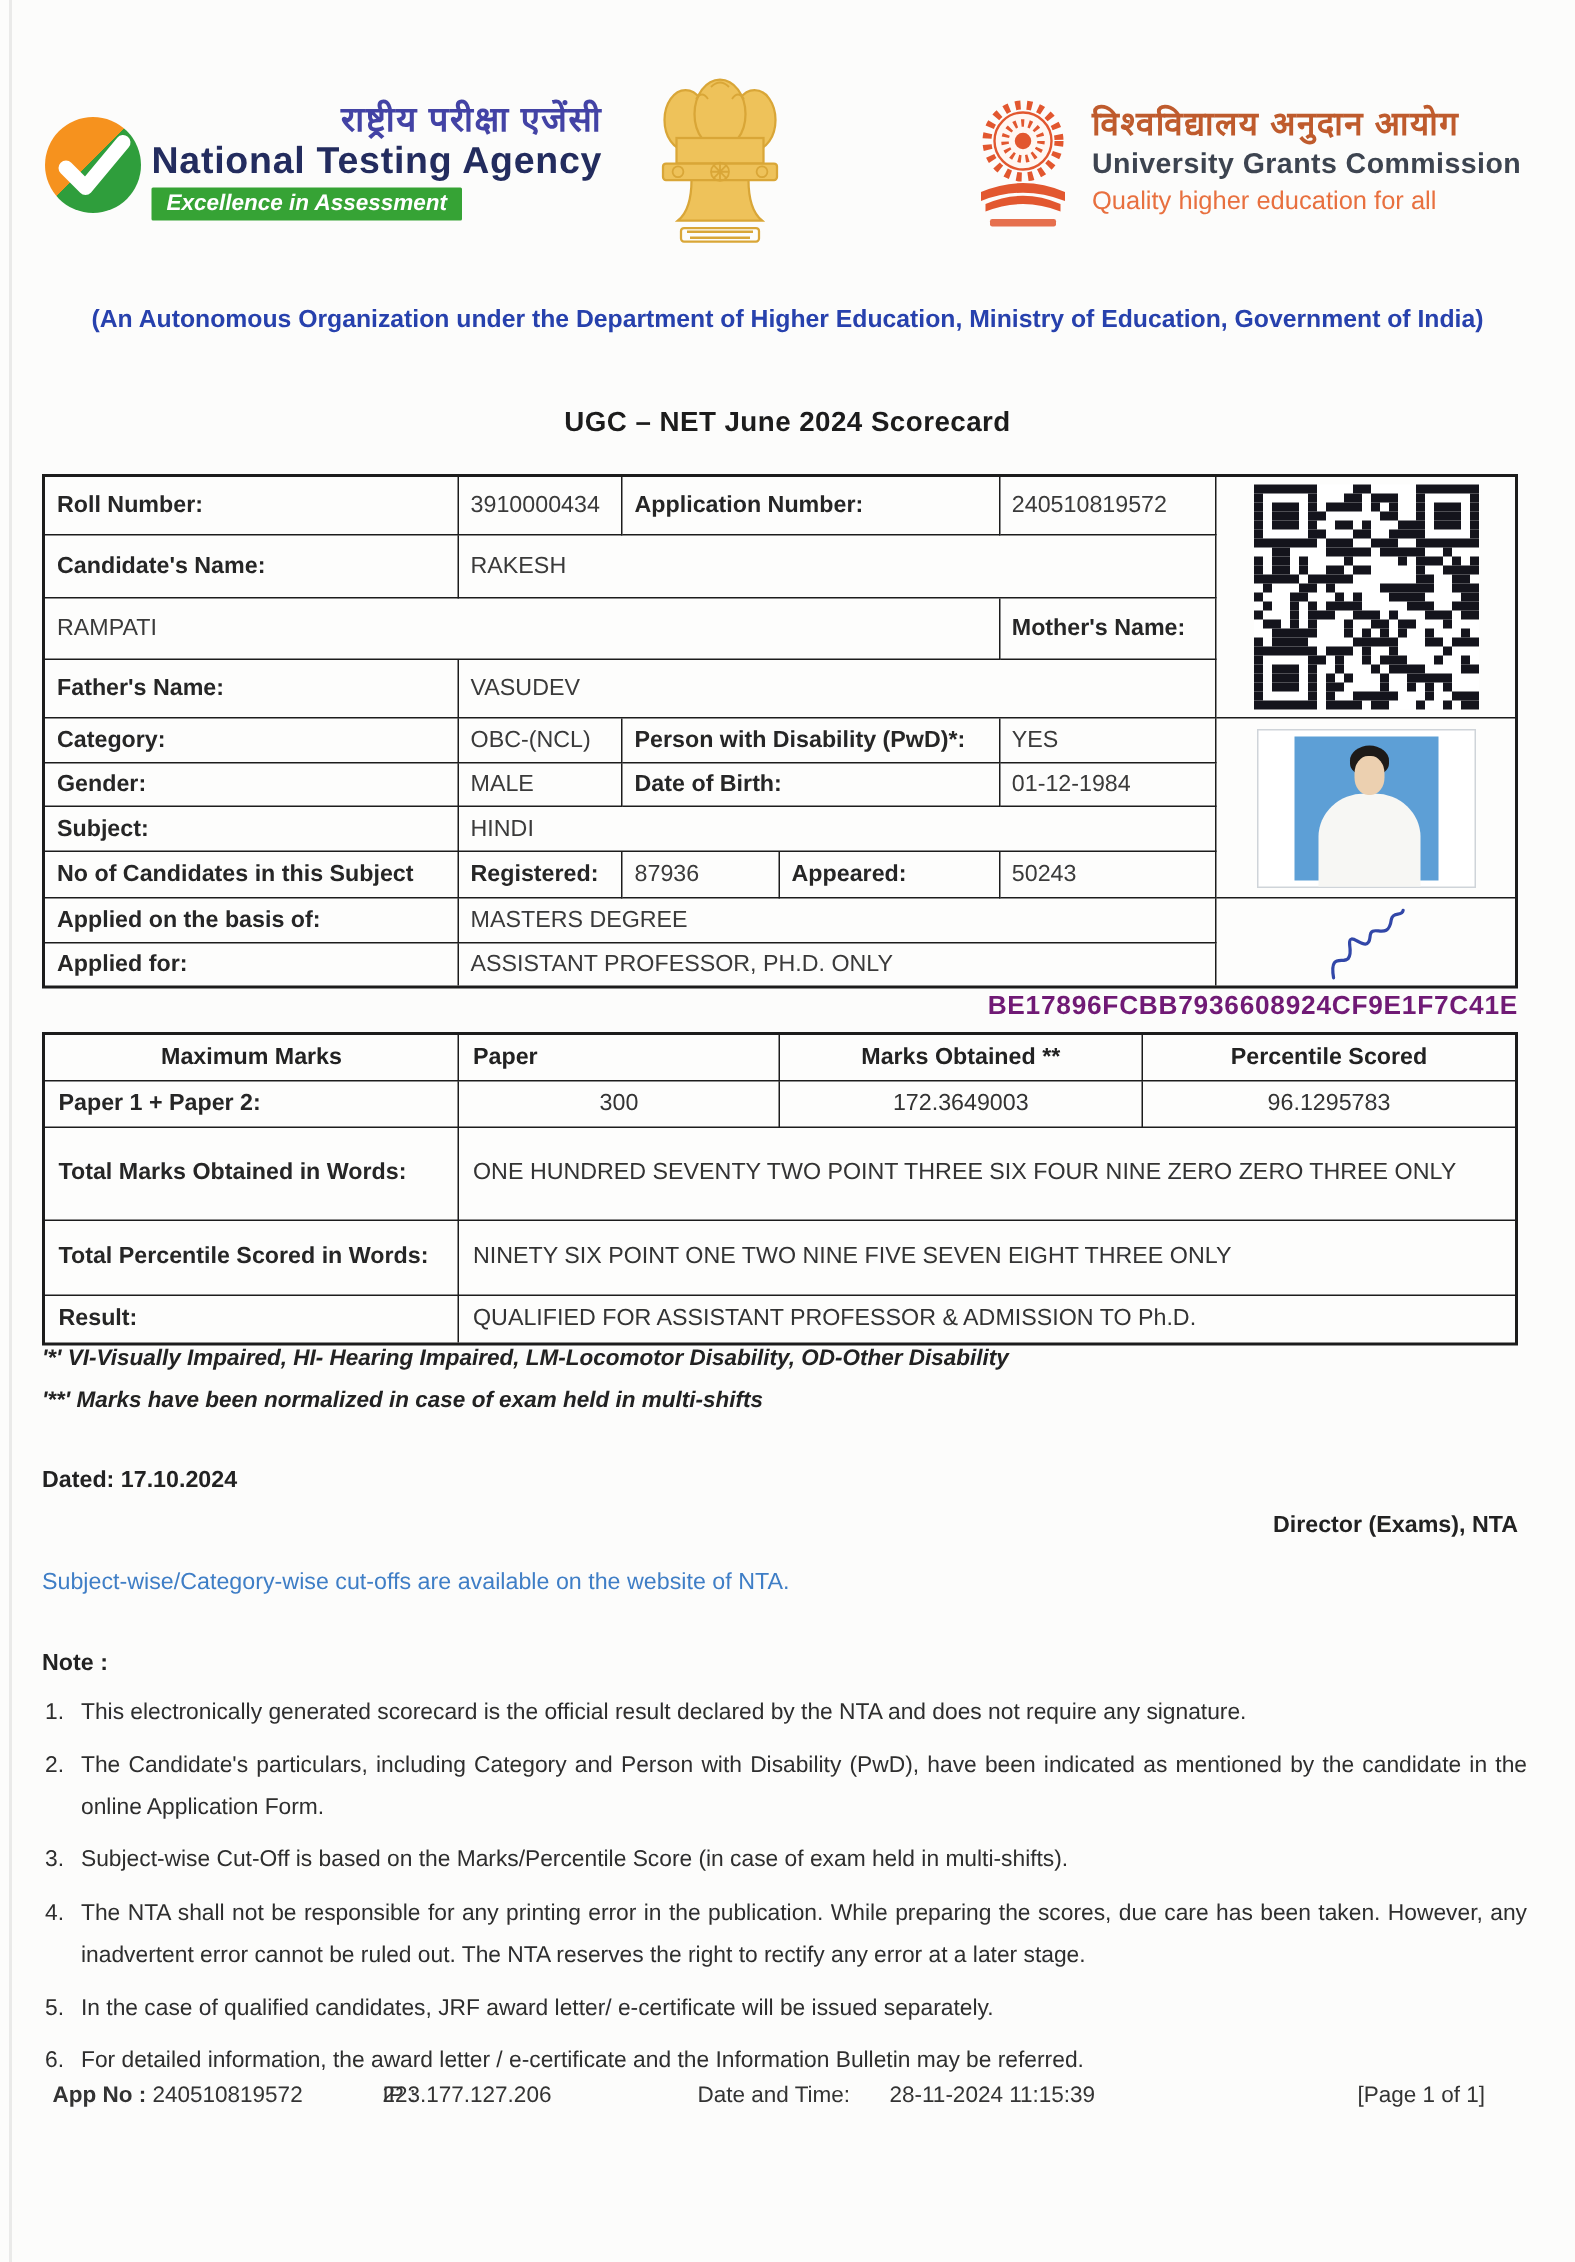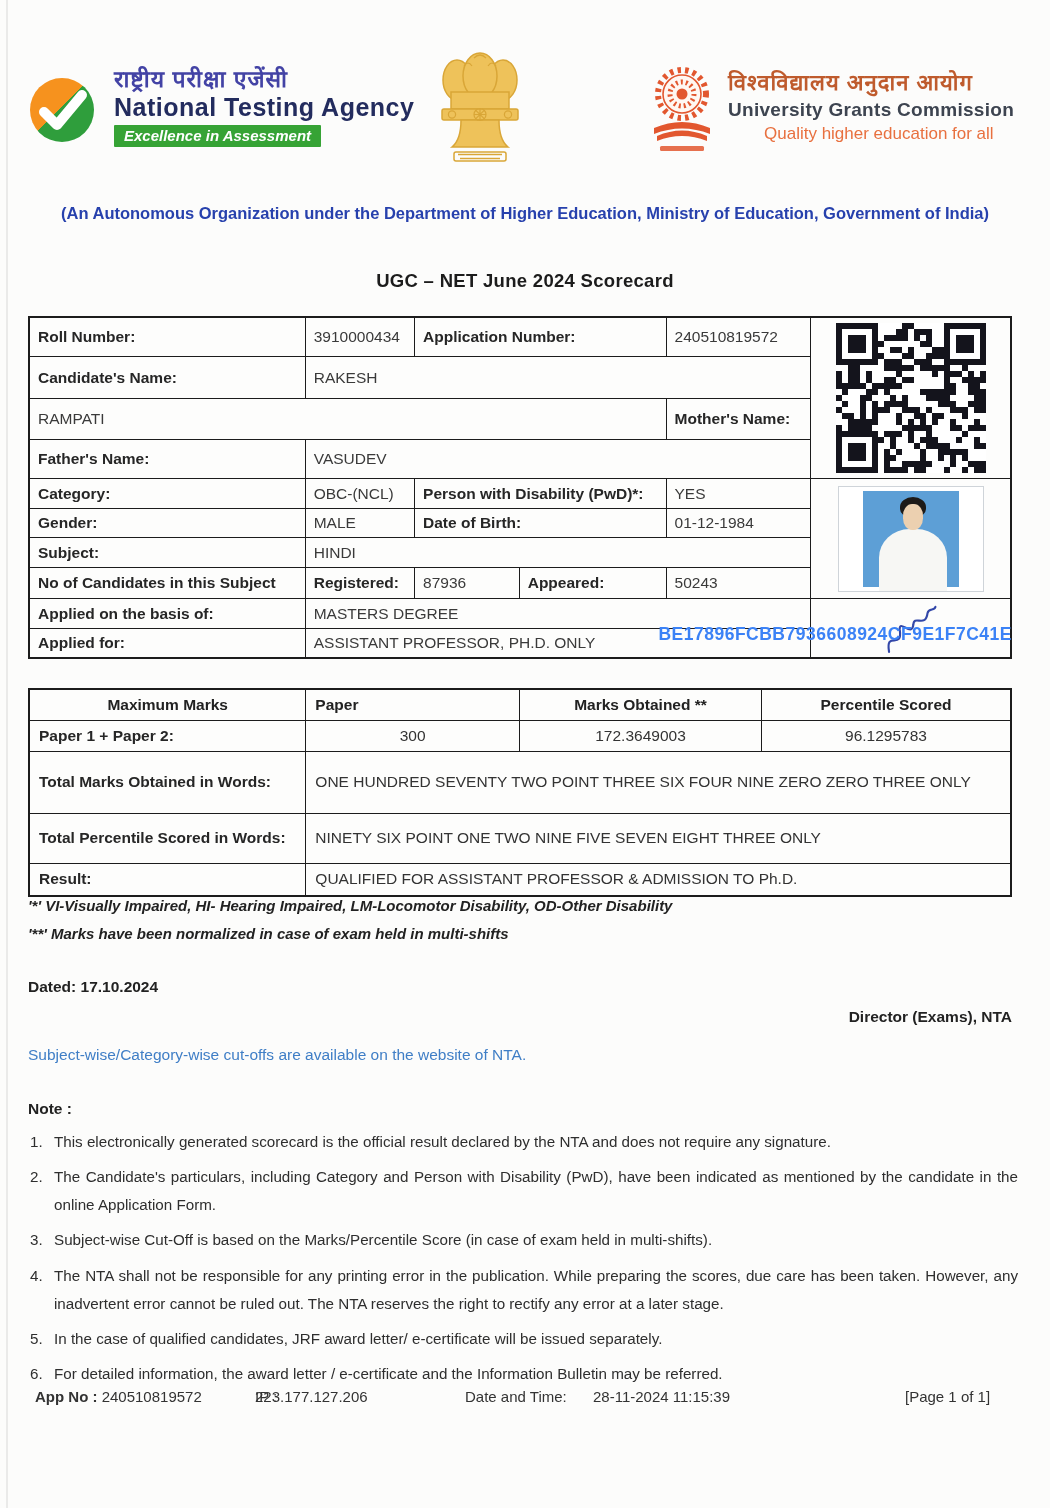--- a/index.html
+++ b/index.html
@@ -1,36 +1,36 @@
 <!DOCTYPE html>
 <html><head>
 <meta charset="utf-8">
 <style>
   * { margin:0; padding:0; box-sizing:border-box; }
   body { font-family:"Liberation Sans", sans-serif; background:#e8e8e8; }
   .page { position:relative; width:1050px; height:1508px; background:#fcfcfb; margin:0 auto; overflow:hidden; color:#2e2e2e; }
   .scan-edge { position:absolute; left:6px; top:0; width:2px; height:100%; background:rgba(0,0,0,0.07); }
 
   
-  .nta-block { position:absolute; left:30px; top:62px; display:flex; gap:20px; }
+  .nta-block { position:absolute; left:30px; top:62px; display:flex; gap:7px;text-align:right; }
   .nta-logo { width:64px; height:64px; border-radius:50%; background:linear-gradient(135deg,#f6921e 47%,#2f9e3c 47%); position:relative; margin-top:16px; flex:none; }
   .nta-logo svg { position:absolute; inset:0; }
   .nta-texts { display:flex; flex-direction:column; }
   .nta-hindi { font-size:23px; font-weight:bold; color:#4343a5; letter-spacing:1px; }
   .nta-name { font-size:25px; font-weight:bold; color:#232c5e; letter-spacing:0.5px; line-height:1.05; font-stretch:condensed; }
   .nta-banner { margin-top:5px; background:#36a335; color:#ffffff; font-style:italic; font-weight:bold; font-size:15px; padding:2px 10px 3px 10px; width:max-content; border-radius:1px; }
 
   .emblem { position:absolute; left:428px; top:50px; width:104px; height:122px; }
 
   .ugc-block { position:absolute; left:650px; top:66px; display:flex; gap:14px; }
   .ugc-logo { width:64px; height:92px; flex:none; }
   .ugc-texts { display:flex; flex-direction:column; }
   .ugc-hindi { font-size:22px; font-weight:bold; color:#bf5b2d; letter-spacing:1px; }
   .ugc-name { font-size:19px; font-weight:bold; color:#3d4450; margin-top:3px; letter-spacing:0.3px; }
-  .ugc-tagline { font-size:17px; color:#e8703f; margin-top:3px;margin-left:36px; }
+  .ugc-tagline { font-size:17px; color:#e8703f; margin-top:3px; }
 
   .org-hindi { position:absolute; top:176px; left:0; width:100%; text-align:center; font-size:19px; font-weight:600; color:#2741ad; }
   .org-english { position:absolute; top:204px; left:0; width:100%; text-align:center; font-size:16.5px; font-weight:bold; color:#2741ad; }
   .doc-title { position:absolute; top:270px; left:0; width:100%; text-align:center; font-size:18.5px; font-weight:bold; color:#1c1c1c; letter-spacing:0.3px; }
 
   
   .cand-table { position:absolute; left:28px; top:316px; width:984px; display:flex; border:2px solid #1c1c1c; background:#fdfdfc; }
   .cand-grid { width:79.7%; display:grid; grid-template-columns:35.3% 14% 13.4% 18.8% 18.5%; grid-template-rows:39px 42px 41px 39px 30px 29px 30px 31px 30px 28px; }
   .cell { border-right:1.5px solid #1c1c1c; border-bottom:1.5px solid #1c1c1c; display:flex; align-items:center; padding:2px 8px; font-size:15.5px; overflow:hidden; white-space:nowrap; }
   .cell.lab { font-weight:bold; color:#262626; }
@@ -43,21 +43,21 @@
   .qr div { background:#14141c; }
   .photo-cell { height:120px; border-bottom:1.5px solid #1c1c1c; display:flex; align-items:center; justify-content:center; }
   .photo { position:relative; width:146px; height:106px; background:#fff; border:1px solid #cfd4d9; overflow:hidden; }
   .photo .bg { position:absolute; left:24px; top:4px; right:24px; bottom:4px; background:#5d9fd6; }
   .photo .hair { position:absolute; left:61px; top:10px; width:26px; height:20px; background:#1d1a18; border-radius:50% 50% 40% 40%; }
   .photo .face { position:absolute; left:64px; top:17px; width:20px; height:26px; background:#ecd0b0; border-radius:45%; }
   .photo .shirt { position:absolute; left:40px; top:42px; width:68px; height:64px; background:#f7f7f4; border-radius:45% 45% 0 0; }
   .sig-cell { height:57px; display:flex; align-items:center; justify-content:center; }
   .sig-cell svg { transform:rotate(-28deg); }
 
-  .hash-line { position:absolute; top:624px; left:28px; width:984px; text-align:right; font-weight:bold; font-size:17.5px; color:#3b82f6; letter-spacing:0.5px; }
+  .hash-line { position:absolute; top:660px; left:28px; width:984px; text-align:right; font-weight:bold; font-size:17.5px; color:#701a75; letter-spacing:0.5px; }
 
   
   .marks-table { position:absolute; left:28px; top:688px; width:984px; border:2px solid #1c1c1c; display:grid; grid-template-columns:28.2% 21.8% 24.7% 25.3%; grid-template-rows:31px 31px 62px 50px 31px; background:#fdfdfc; }
   .mcell { border-right:1.5px solid #1c1c1c; border-bottom:1.5px solid #1c1c1c; display:flex; align-items:center; padding:3px 9px; font-size:15.5px; color:#333; }
   .mcell.hd { font-weight:bold; color:#222; justify-content:center; }
   .mcell.hd.first { justify-content:flex-start; }
   .mcell.ctr { justify-content:center; }
   .mcell.lab { font-weight:bold; color:#262626; white-space:normal; line-height:1.45; }
   .mcell.sp3 { grid-column:span 3; border-right:none; white-space:normal; line-height:1.55; }
   .mcell.lr { border-right:none; }

